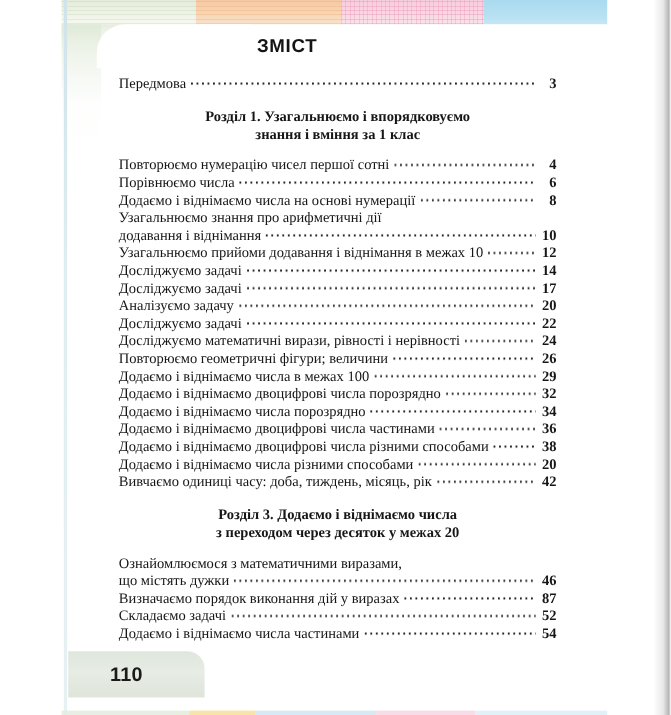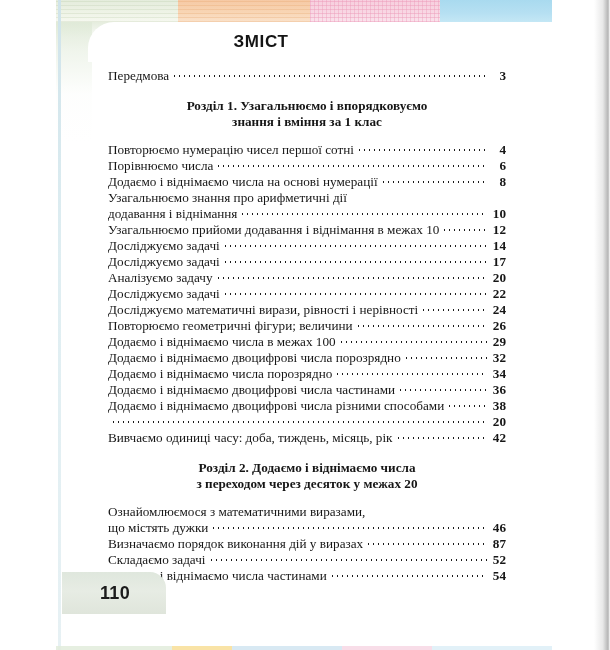--- a/index.html
+++ b/index.html
@@ -147,22 +147,22 @@
     font-size: 13.2px;
     line-height: 16px;
     margin: 14px 0 12px 0;
     padding: 0 16px;
   }
   .section-heading .l2 { display: block; }
 
   
   .folio-block {
     position: absolute;
-    left: 62px; top: 572px;
-    width: 104px; height: 42px;
+    left: 62px; top: 592px;
+    width: 124px; height: 42px;
     background: linear-gradient(180deg,#dfe7dd 0%, #e7ece4 45%, #dfe5db 100%);
     border-top-right-radius: 16px;
   }
   .folio-num {
     position: absolute;
     left: 38px; top: 11px;
     font-family: "Liberation Sans", "DejaVu Sans", sans-serif;
     font-weight: bold;
     font-size: 18px;
     color: #1b1b1b;
@@ -296,31 +296,32 @@
     <span class="entry-title">Додаємо і віднімаємо двоцифрові числа частинами</span>
     <span class="leader"></span>
     <span class="page-num">36</span>
   </div>
   <div class="toc-entry">
     <span class="entry-title">Додаємо і віднімаємо двоцифрові числа різними способами</span>
     <span class="leader"></span>
     <span class="page-num">38</span>
   </div>
   <div class="toc-entry">
+    <span class="entry-title">Додаємо і віднімаємо числа різними способами</span>
     <span class="leader"></span>
     <span class="page-num">20</span>
   </div>
   <div class="toc-entry">
     <span class="entry-title">Вивчаємо одиниці часу: доба, тиждень, місяць, рік</span>
     <span class="leader"></span>
     <span class="page-num">42</span>
   </div>
 
   <div class="section-heading">
-    <span class="l1">Розділ 2. Додаємо і віднімаємо числа</span>
+    <span class="l1">Розділ 3. Додаємо і віднімаємо числа</span>
     <span class="l2">з переходом через десяток у межах 20</span>
   </div>
 
   <div class="toc-entry cont-first">
     <span class="entry-title">Ознайомлюємося з математичними виразами,</span>
 
   </div>
   <div class="toc-entry">
     <span class="entry-title">що містять дужки</span>
     <span class="leader"></span>

